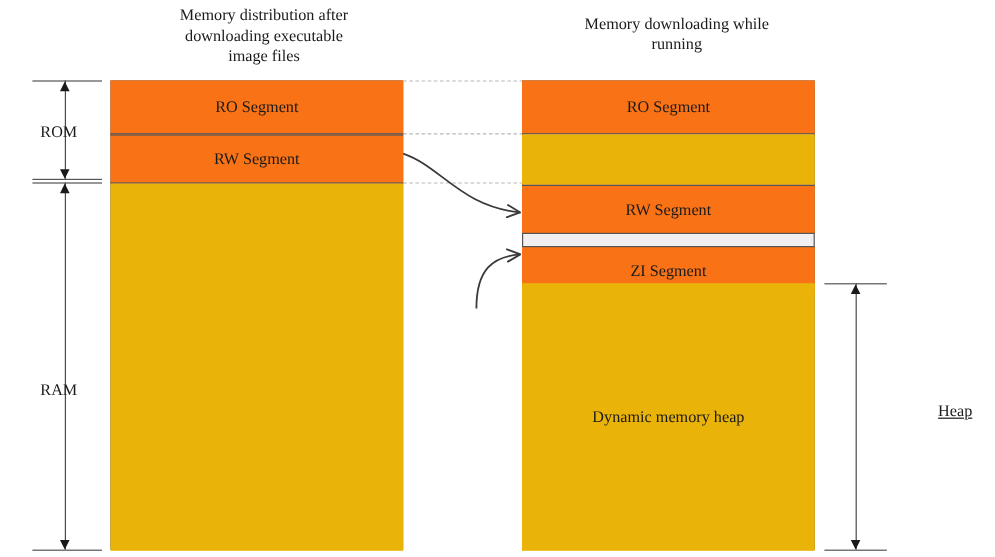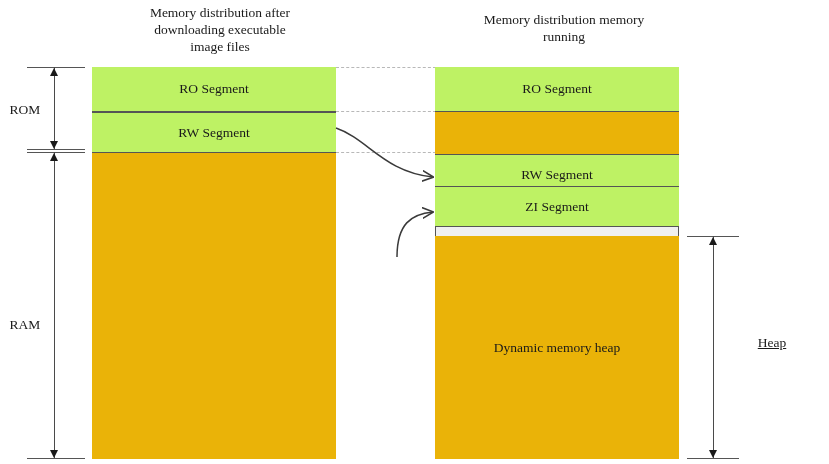--- a/index.html
+++ b/index.html
@@ -48,21 +48,21 @@
     left: -1px;
     right: -1px;
     box-sizing: border-box;
     display: flex;
     align-items: center;
     justify-content: center;
     font-size: 13.5px;
     color: #1a1a1a;
   }
   .seg.filled {
-    background: #bef264;
+    background: #f97316;
     border-top: 1.6px solid #555555;
     border-bottom: 1.6px solid #555555;
   }
   .seg.empty { background: #eab308; }
 
   
   .guide {
     position: absolute;
     height: 0;
     border-top: 1px dashed #b8b8b8;
@@ -88,40 +88,41 @@
   .arrowhead.up   { border-bottom: 8px solid #1a1a1a; }
   .arrowhead.down { border-top: 8px solid #1a1a1a; }
 
   .bracket-label {
     position: absolute;
     font-size: 13.5px;
     line-height: 16px;
     color: #1a1a1a;
     text-align: center;
     white-space: pre-line;
+    padding-left: 24px;
   }
 
   
   #flow-arrows {
     position: absolute;
     left: 0; top: 0;
     width: 829px; height: 464px;
     pointer-events: none;
   }
 </style>
 </head>
 <body>
 
 <div id="canvas">
 
   <div id="title-left" class="diagram-title">Memory distribution after
 downloading executable
 image files</div>
 
-  <div id="title-right" class="diagram-title">Memory distribution memory
+  <div id="title-right" class="diagram-title">Memory downloading while
 running</div>
 
   <div class="guide" style="left:336px; top:67px;  width:100px;"></div>
   <div class="guide" style="left:336px; top:111px; width:100px;"></div>
   <div class="guide" style="left:336px; top:152px; width:100px;"></div>
 
   <div id="col-left" class="mem-column">
     <div class="seg filled" style="top:-1px; height:45px; border-top:none;">
       <span>RO Segment</span>
     </div>
@@ -136,21 +137,21 @@
   <div id="col-right" class="mem-column">
     <div class="seg filled" style="top:-1px; height:45px; border-top:none;">
       <span>RO Segment</span>
     </div>
     <div class="seg empty" style="top:44px; height:42px;">
       <span></span>
     </div>
     <div class="seg filled" style="top:86px; height:41px;">
       <span>RW Segment</span>
     </div>
-    <div class="seg filled" style="top:118px; height:41px;">
+    <div class="seg filled" style="top:137px; height:41px;">
       <span>ZI Segment</span>
     </div>
     <div class="seg empty" style="top:168px; height:223px;">
       <span>Dynamic memory heap</span>
     </div>
   </div>
 
   <div class="tick" style="left:27px; top:67px;  width:58px;"></div>
   <div class="vline" style="left:54px; top:67px;  height:82px;"></div>
   <div class="arrowhead up" style="left:50px; top:68px;"></div>

